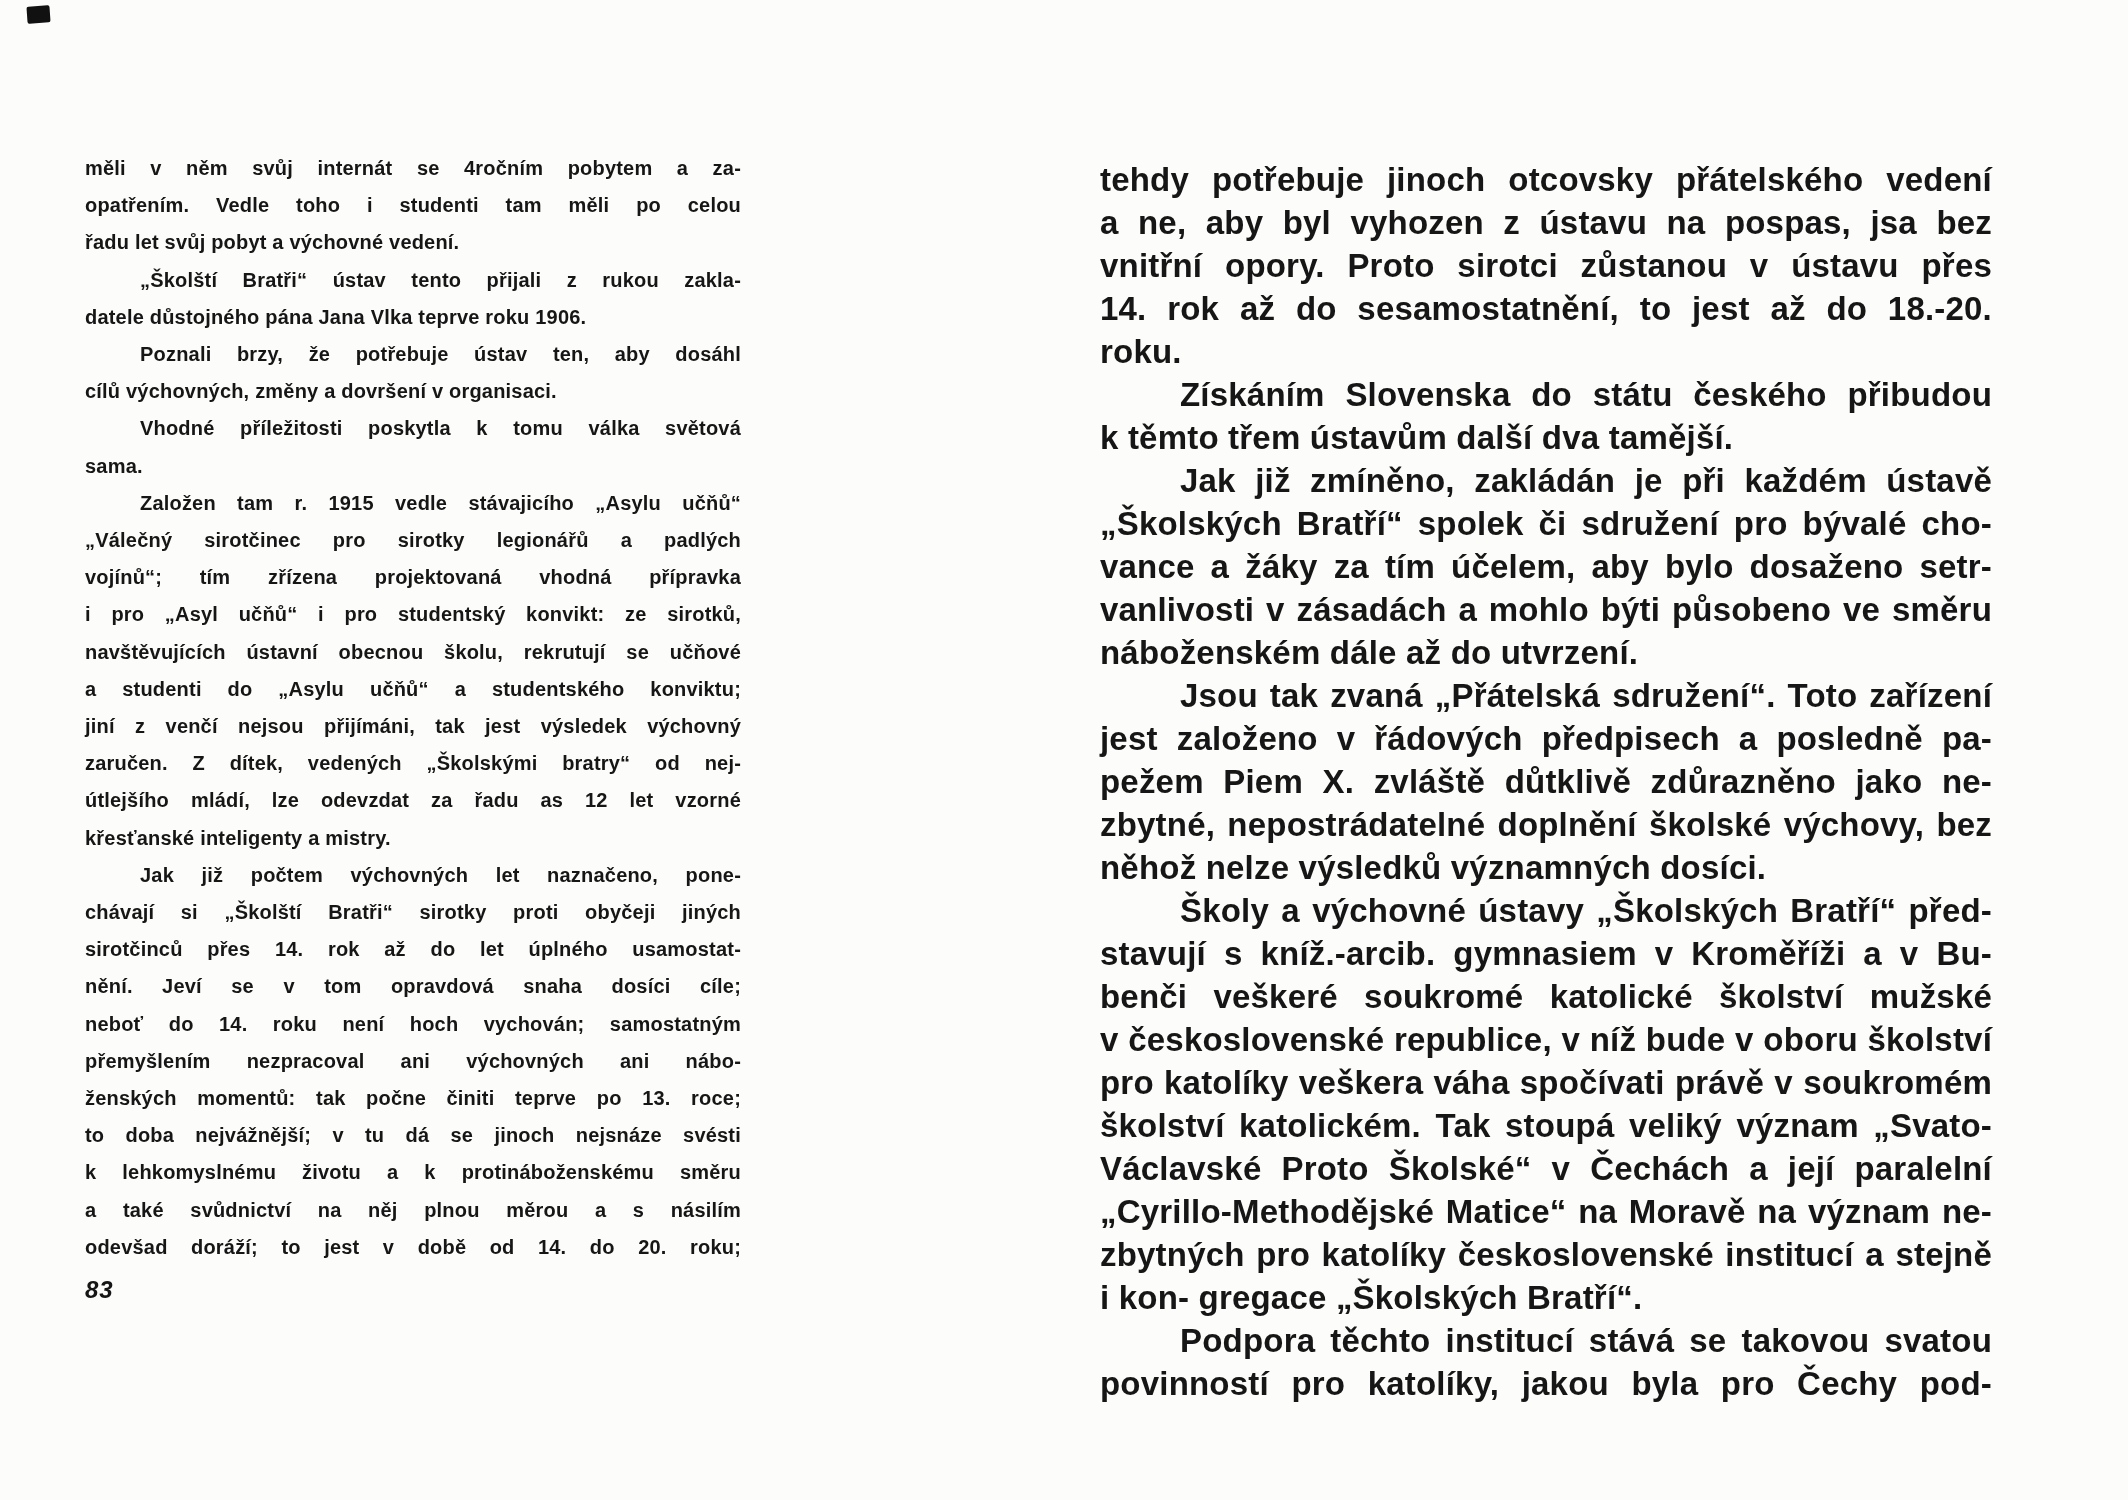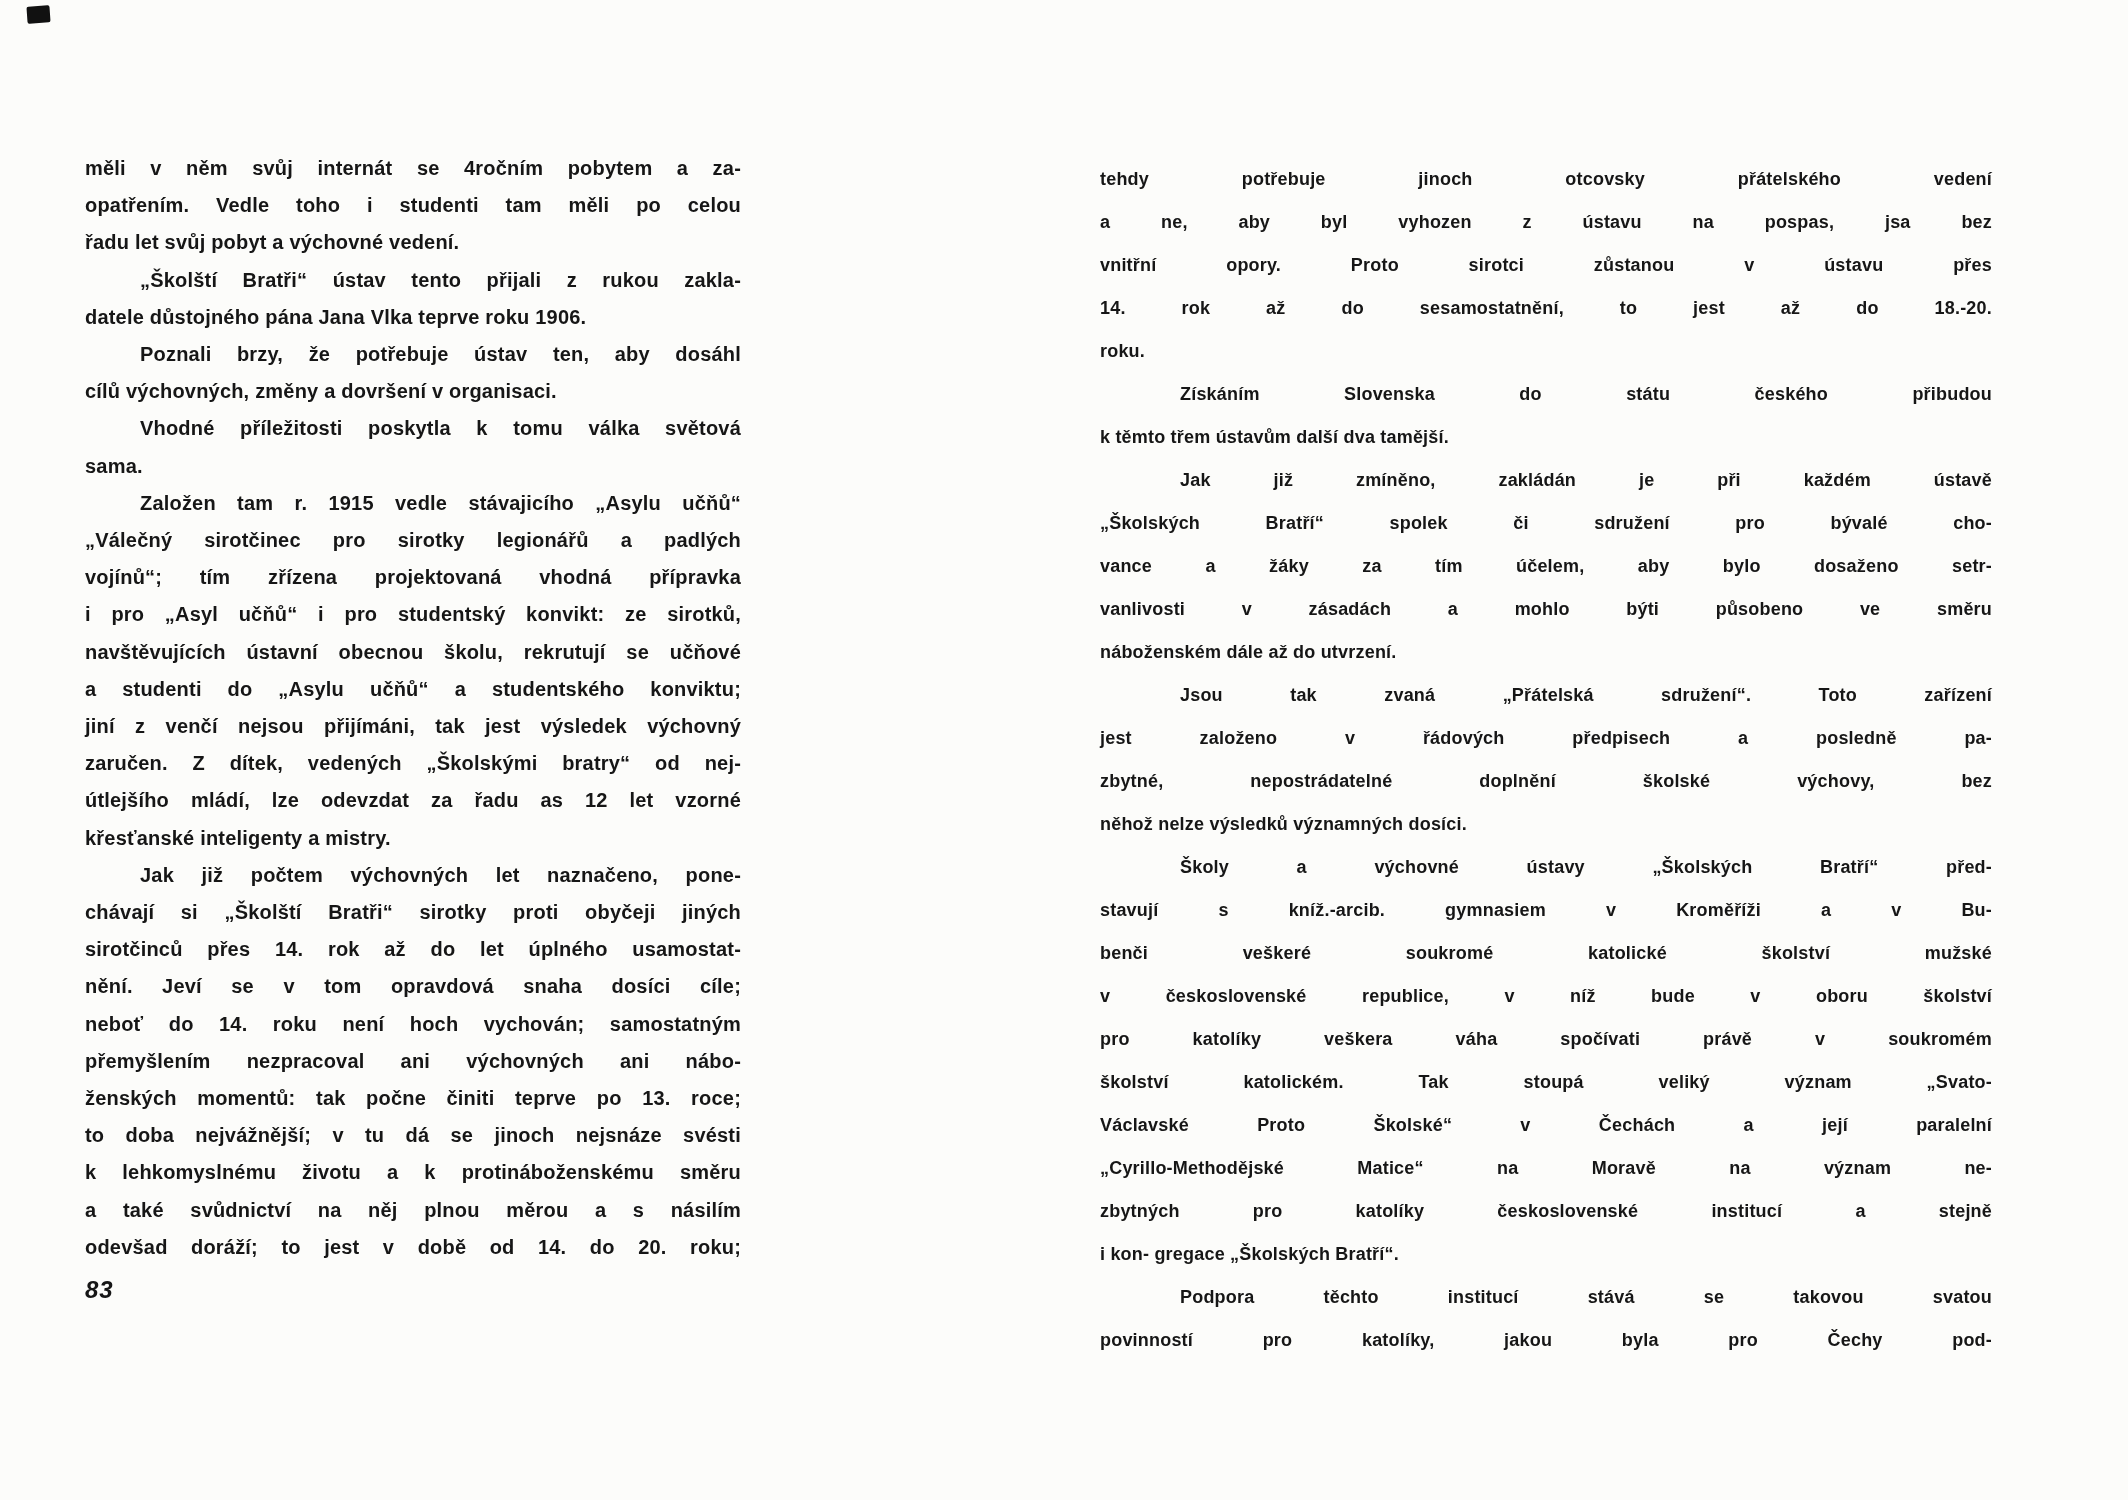--- a/index.html
+++ b/index.html
@@ -27,21 +27,21 @@
     border-radius:2px;
   }
   .column{position:absolute;font-weight:700;}
   .col-left{
     left:85px;top:150px;width:656px;
     font-size:20px;line-height:37.2px;
     letter-spacing:0.2px;
   }
   .col-right{
     left:1100px;top:158px;width:892px;
-    font-size:18px;line-height:43px;
+    font-size:33px;line-height:43px;
     letter-spacing:0.2px;
   }
   .line{
     text-align:justify;
     text-align-last:justify;
     white-space:normal;
   }
   .line.end{text-align-last:left;}
   .col-left .line.indent{text-indent:55px;}
   .col-right .line.indent{text-indent:80px;}
@@ -102,20 +102,21 @@
         <div class="line end">roku.</div>
         <div class="line indent">Získáním Slovenska do státu českého přibudou</div>
         <div class="line end">k těmto třem ústavům další dva tamější.</div>
         <div class="line indent">Jak již zmíněno, zakládán je při každém ústavě</div>
         <div class="line">„Školských Bratří“ spolek či sdružení pro bývalé cho-</div>
         <div class="line">vance a žáky za tím účelem, aby bylo dosaženo setr-</div>
         <div class="line">vanlivosti v zásadách a mohlo býti působeno ve směru</div>
         <div class="line end">náboženském dále až do utvrzení.</div>
         <div class="line indent">Jsou tak zvaná „Přátelská sdružení“. Toto zařízení</div>
         <div class="line">jest založeno v řádových předpisech a posledně pa-</div>
+        <div class="line">pežem Piem X. zvláště důtklivě zdůrazněno jako ne-</div>
         <div class="line">zbytné, nepostrádatelné doplnění školské výchovy, bez</div>
         <div class="line end">něhož nelze výsledků významných dosíci.</div>
         <div class="line indent">Školy a výchovné ústavy „Školských Bratří“ před-</div>
         <div class="line">stavují s kníž.-arcib. gymnasiem v Kroměříži a v Bu-</div>
         <div class="line">benči veškeré soukromé katolické školství mužské</div>
         <div class="line">v československé republice, v níž bude v oboru školství</div>
         <div class="line">pro katolíky veškera váha spočívati právě v soukromém</div>
         <div class="line">školství katolickém. Tak stoupá veliký význam „Svato-</div>
         <div class="line">Václavské Proto Školské“ v Čechách a její paralelní</div>
         <div class="line">„Cyrillo-Methodějské Matice“ na Moravě na význam ne-</div>

